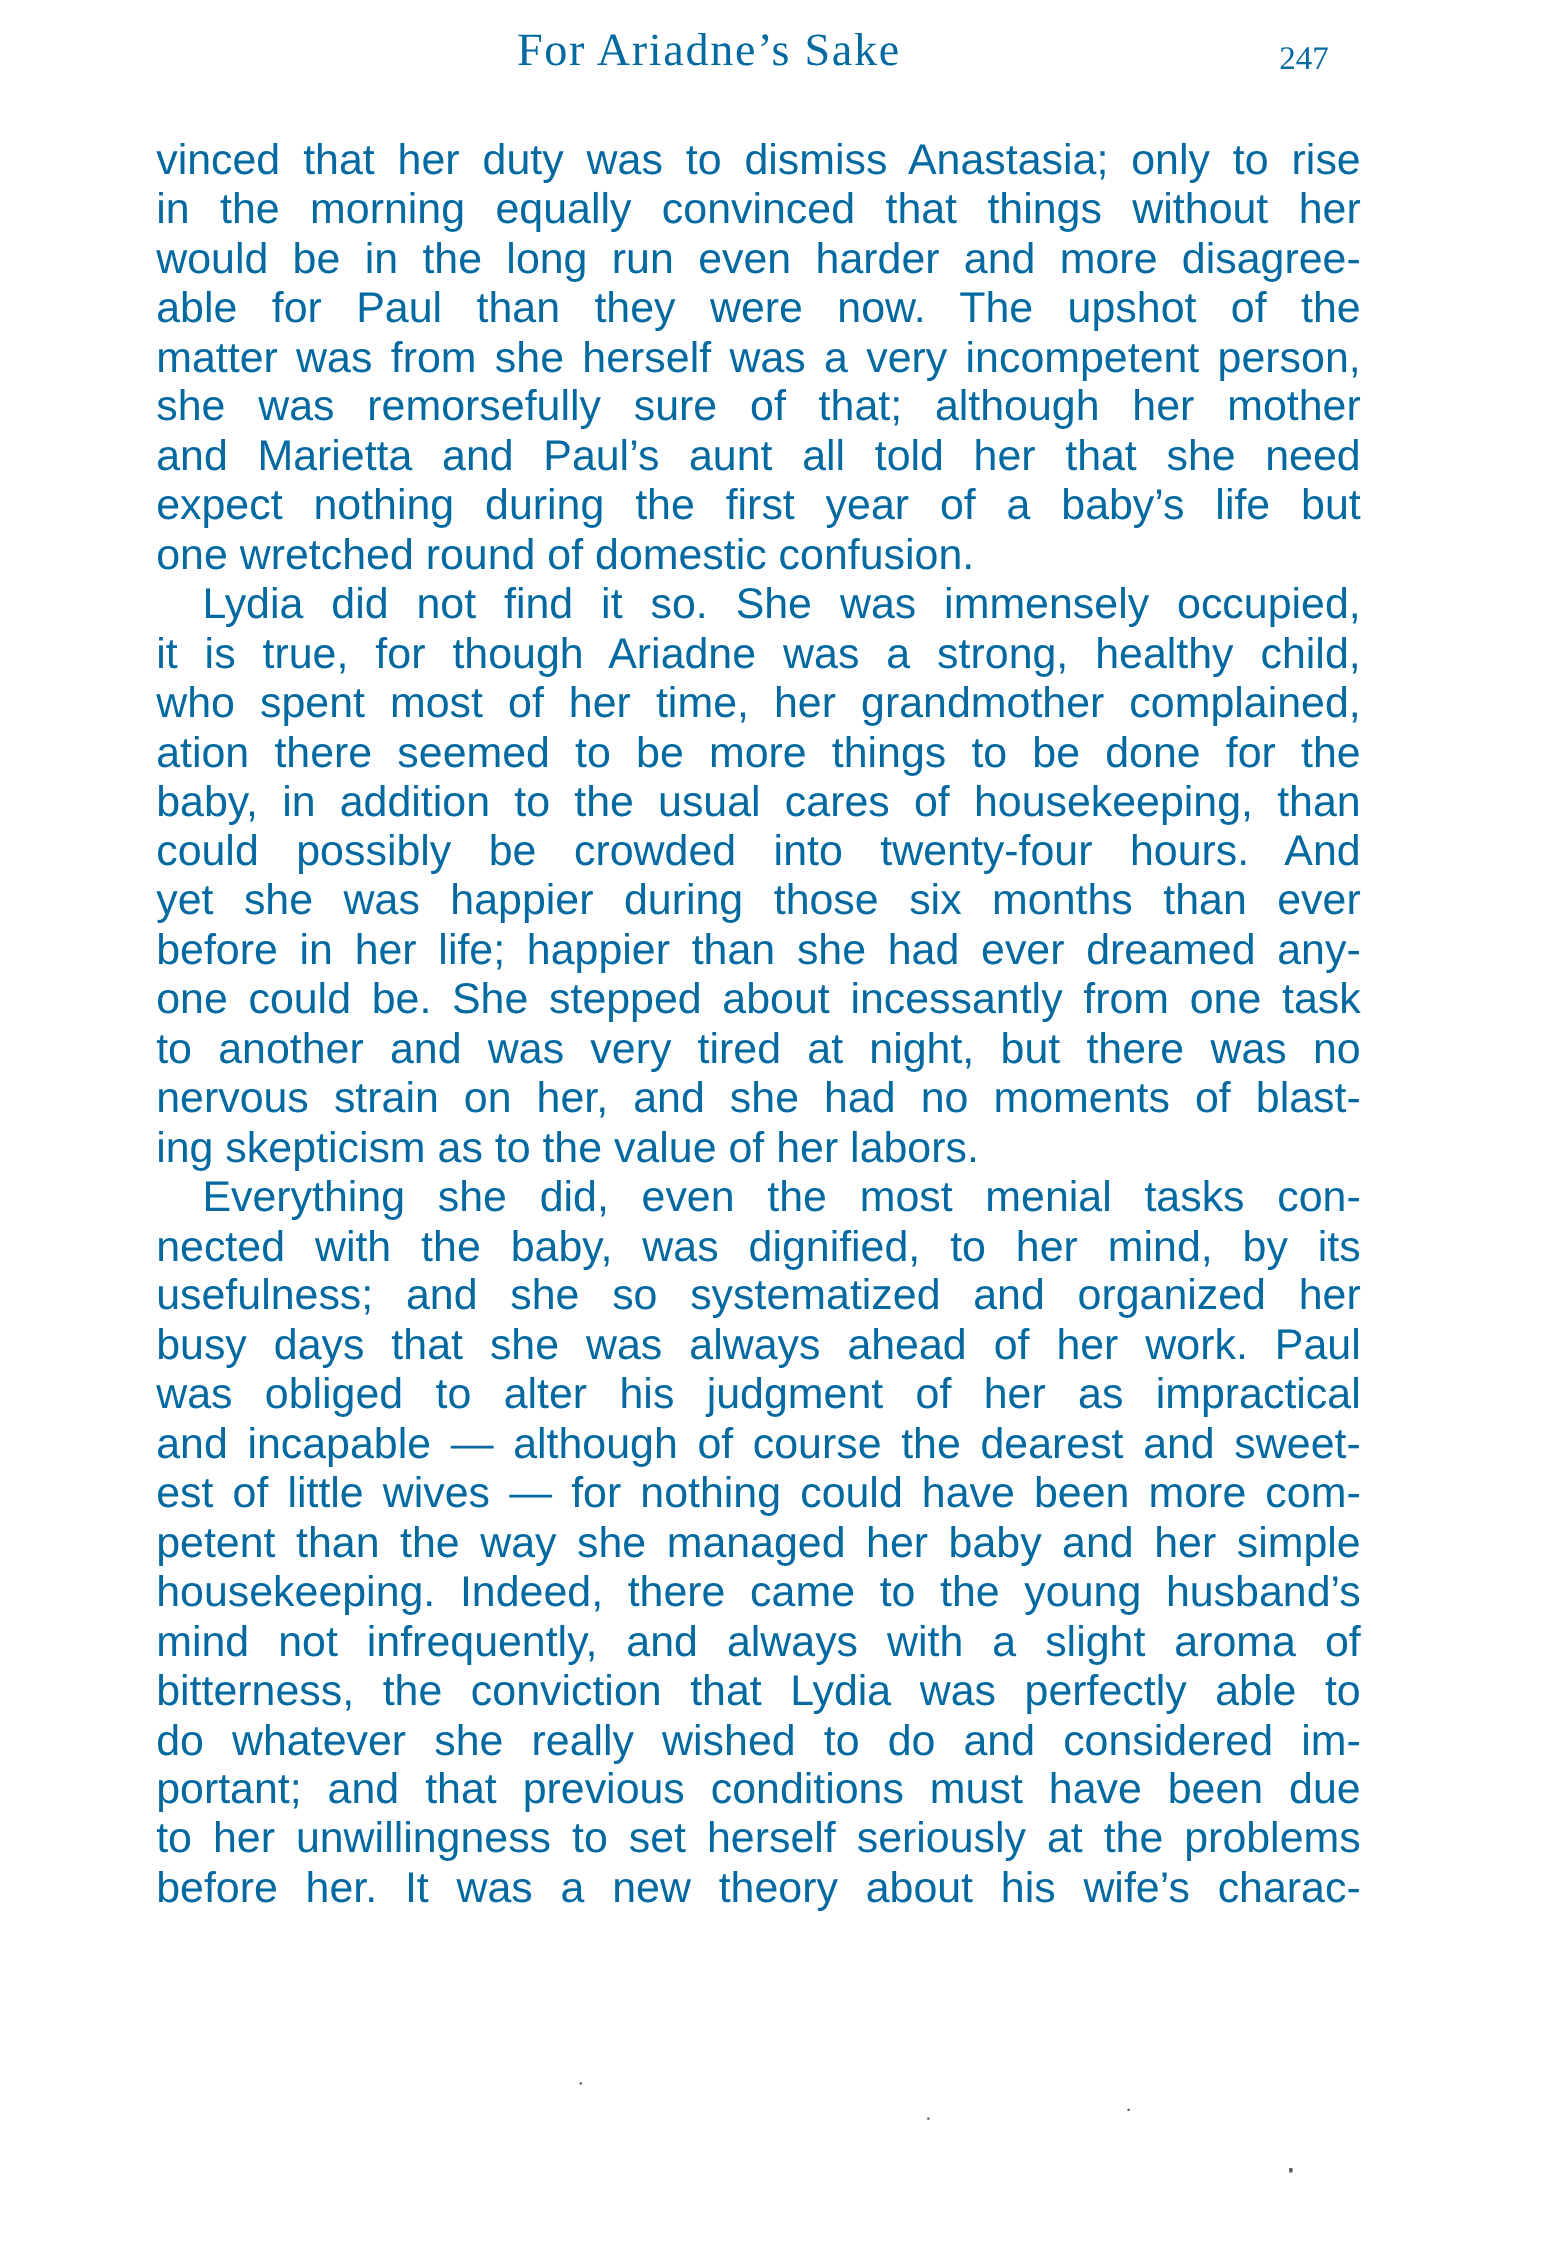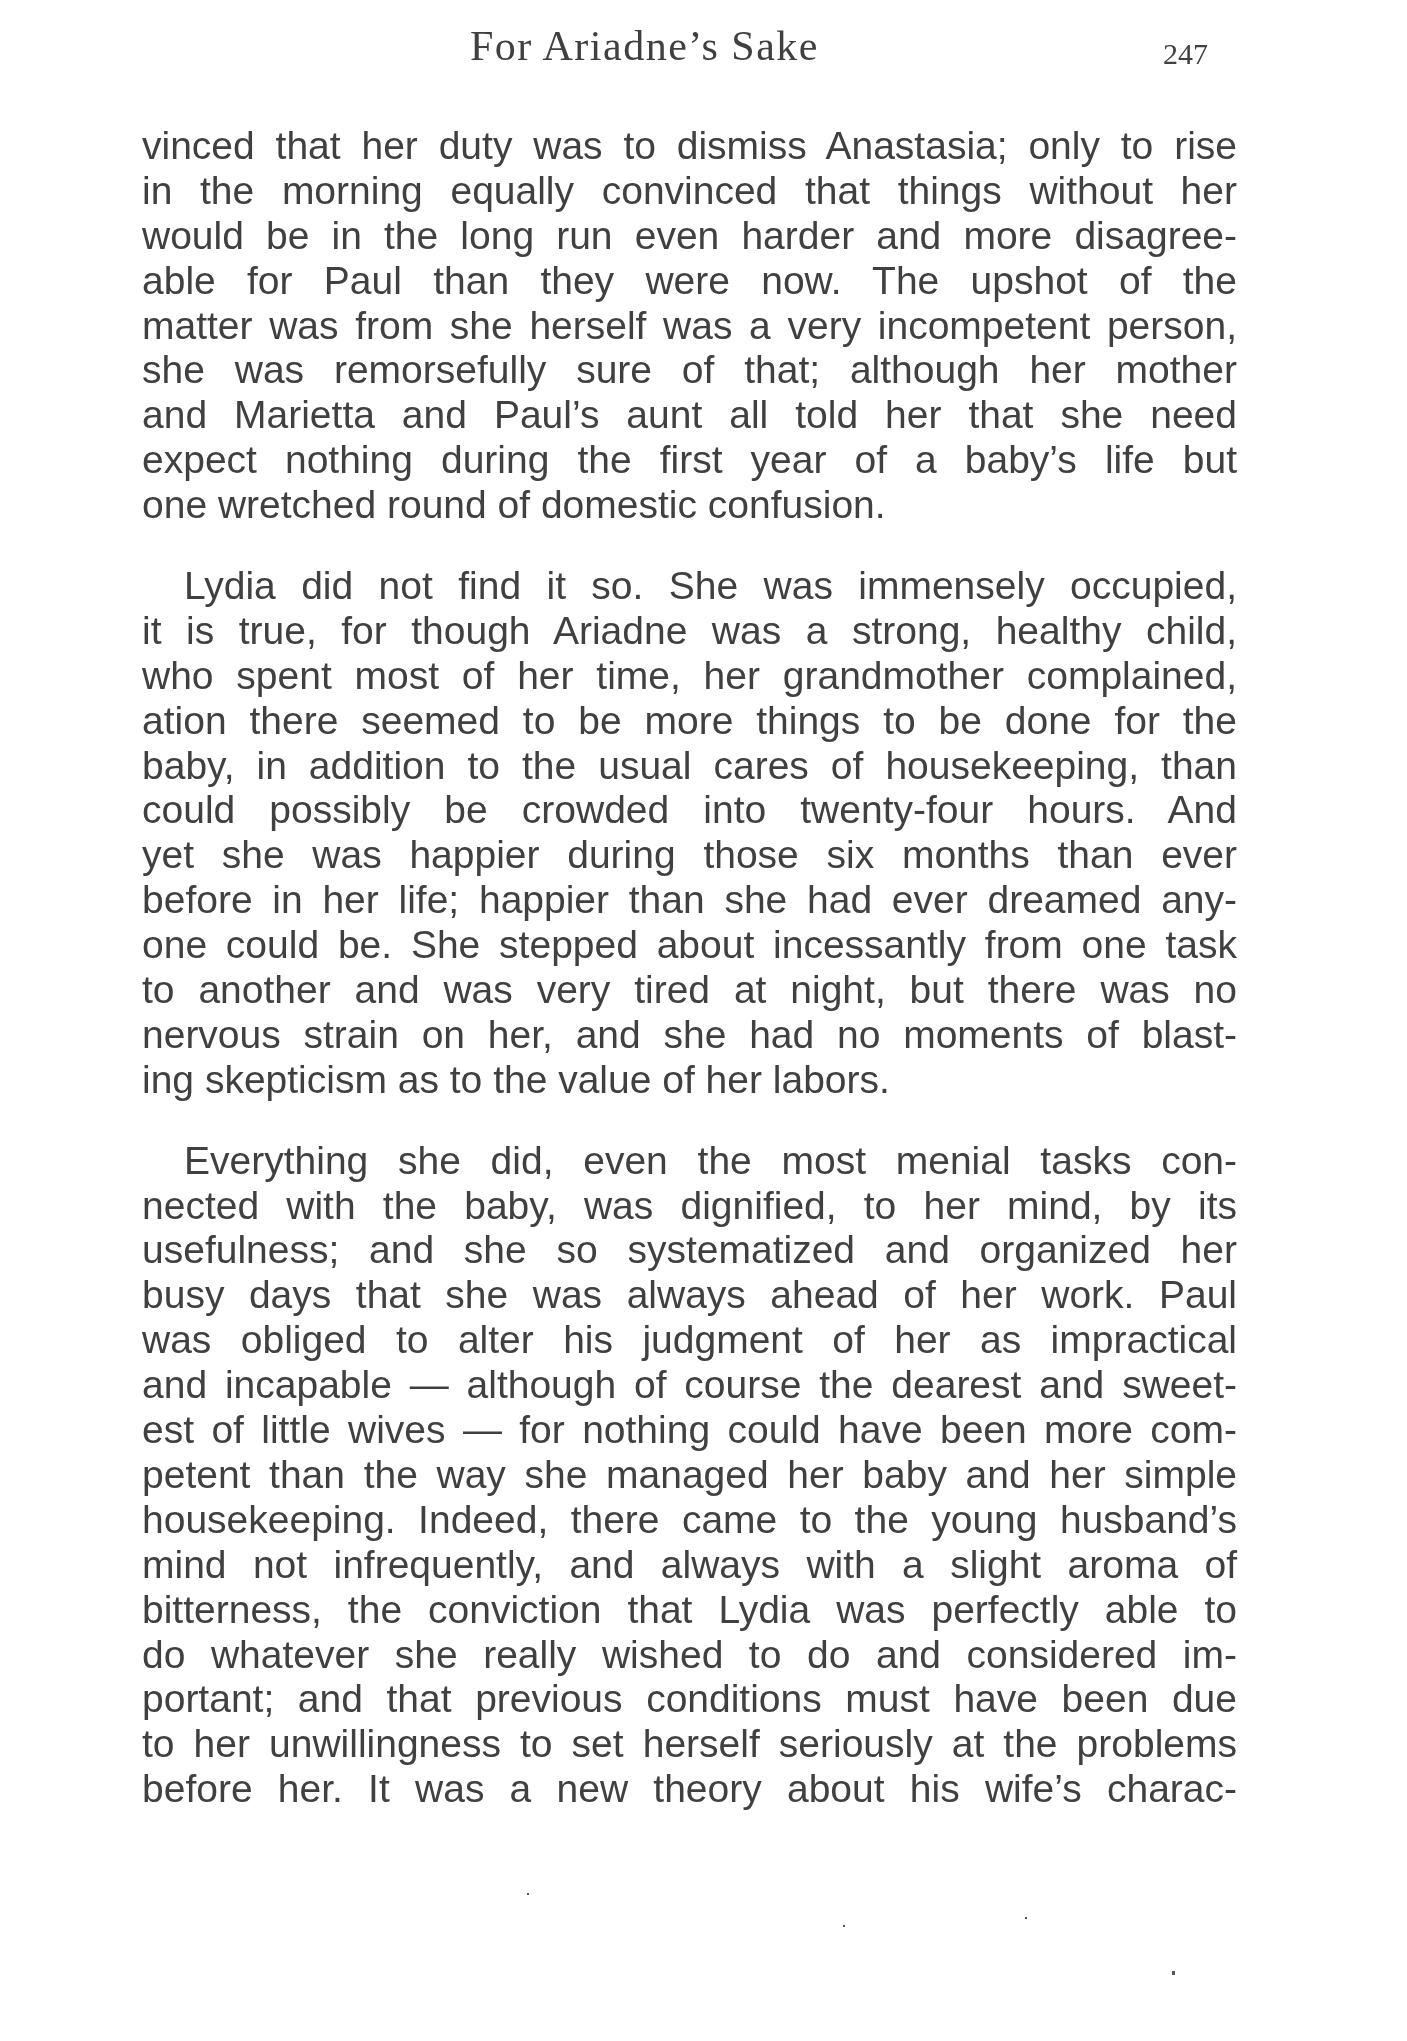--- a/index.html
+++ b/index.html
@@ -1,17 +1,17 @@
 <!DOCTYPE html>
 <html><head>
   <meta charset="utf-8">
   <style>
     html, body { margin: 0; padding: 0; background: #ffffff; }
     body { width: 1407px; height: 2041px; position: relative; overflow: hidden; }
-    .page { position: absolute; left: 0; top: 0; width: 1407px; height: 1801px; background: #ffffff; color: #404040; }
+    .page { position: absolute; left: 0; top: 0; width: 1407px; height: 1801px; background: #ffffff; color: #0369a1; }
     .running-head {
       position: absolute; left: 0; top: 18px; width: 1407px; height: 60px;
       font-family: "Liberation Serif", "DejaVu Serif", serif;
     }
     .running-title {
       position: absolute; left: 470px; top: 0; width: 450px;
       font-size: 42px; line-height: 56px; letter-spacing: 1.5px; white-space: nowrap;
     }
     .page-number {
       position: absolute; left: 1163px; top: 8px; width: 80px;
@@ -20,21 +20,21 @@
     .body-text {
       position: absolute; left: 142px; top: 124px; width: 1095px;
       font-family: Liberation Sans, sans-serif;
       font-size: 39px; line-height: 44.9px;
     }
     .line {
       display: block; height: 44.9px; white-space: nowrap;
       text-align: justify; text-align-last: justify;
     }
     .line.last { text-align-last: left; }
-    .line.indent { padding-left: 42px; margin-top: 36px; }
+    .line.indent { padding-left: 42px; }
     .speck { position: absolute; width: 2px; height: 2px; background: #555; }
   </style>
 </head>
 <body>
 
 <div class="page">
   <div class="running-head">
     <span class="running-title">For Ariadne’s Sake</span>
     <span class="page-number">247</span>
   </div>

